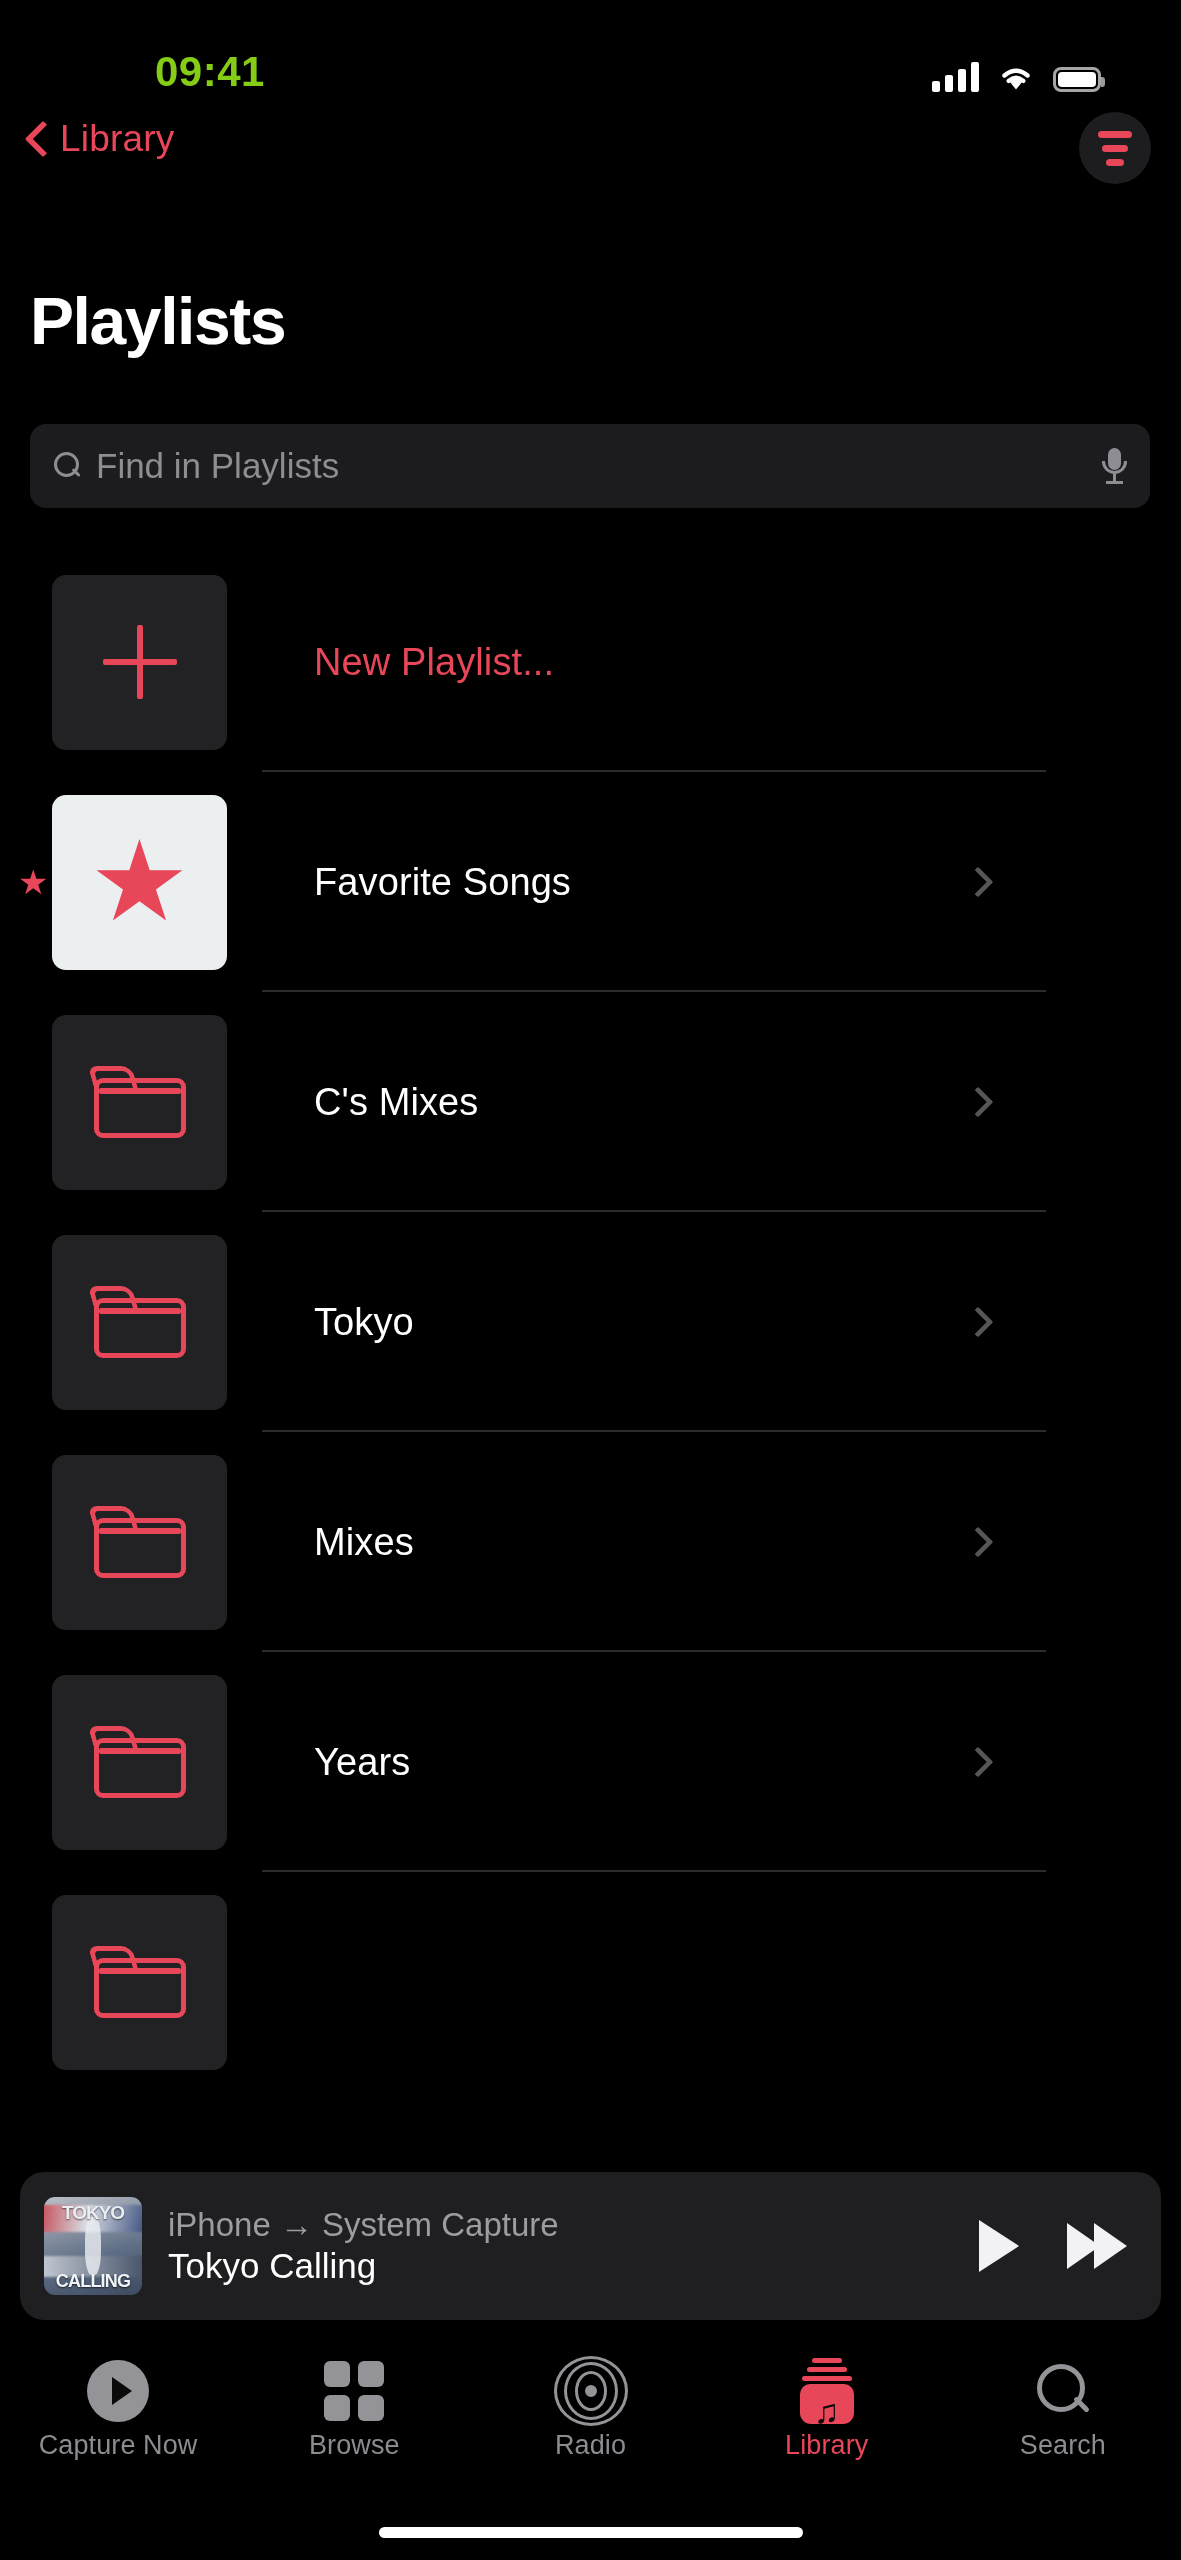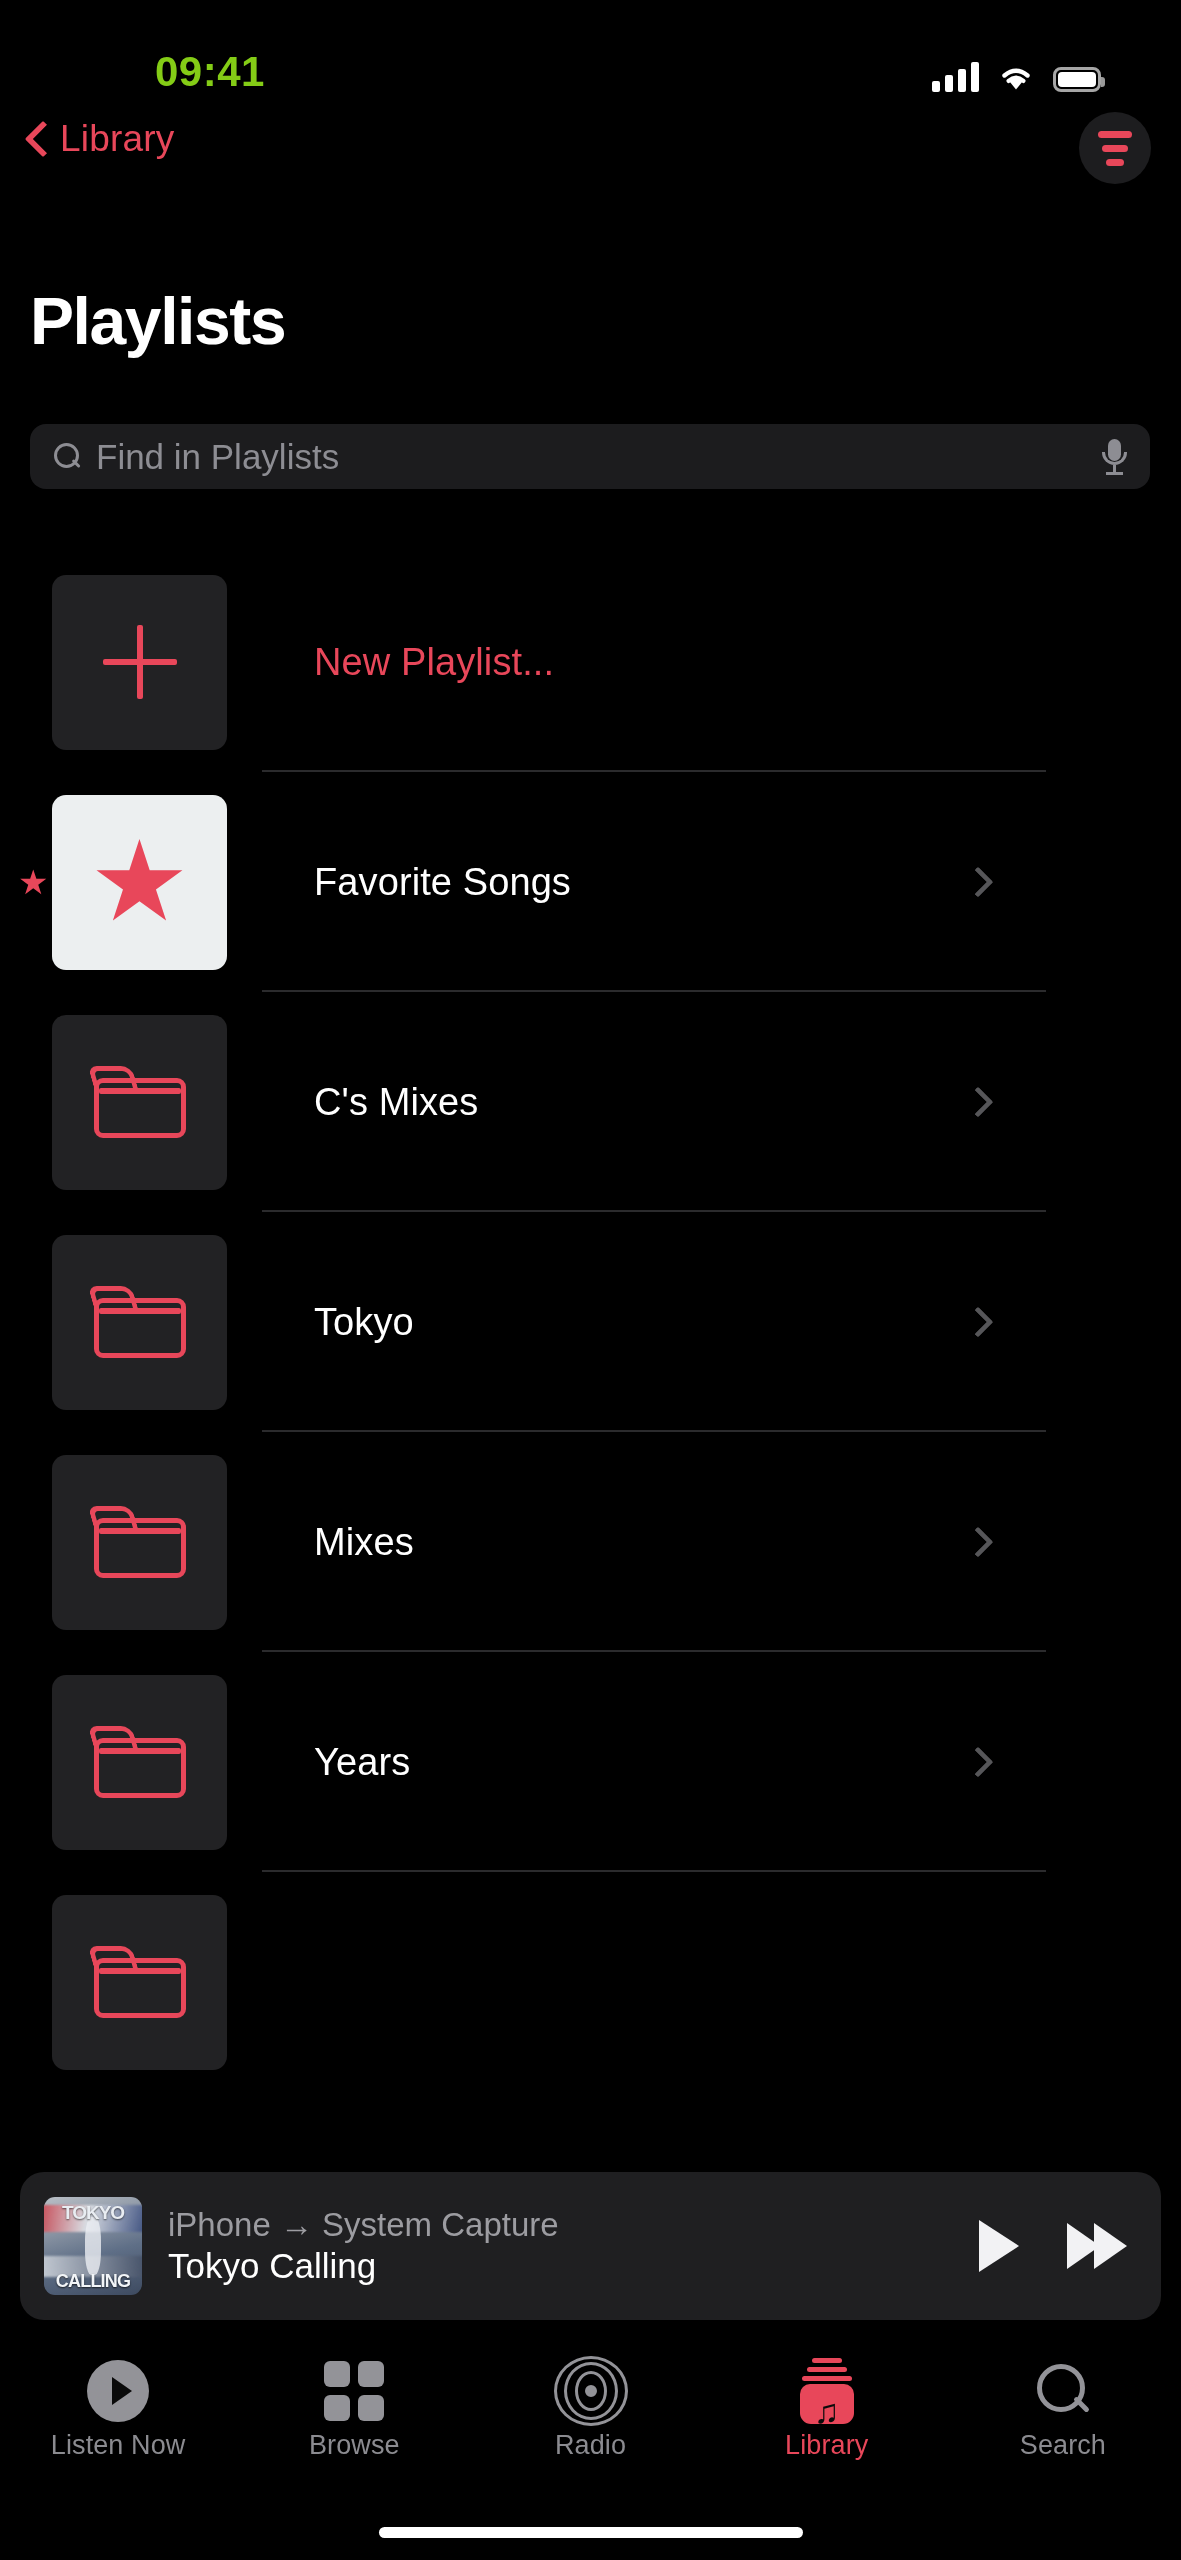--- a/index.html
+++ b/index.html
@@ -76,21 +76,21 @@
   
   #page-title {
     position:absolute; left:30px; top:288px;
     font-size:66px; font-weight:bold; color:#fff;
     letter-spacing:-1.4px; line-height:1;
   }
 
   
   #search-field {
     position:absolute; left:30px; top:424px;
-    width:1120px; height:65px;
+    width:1120px; height:84px;
     background:#1c1c1e; border-radius:16px;
     display:flex; align-items:center; padding:0 22px;
   }
   #search-icon {
     width:30px; height:30px; flex:0 0 auto; position:relative; margin-right:14px;
   }
   #search-icon::before {
     content:""; position:absolute; left:2px; top:1px;
     width:19px; height:19px; border:3.4px solid #8d8d93; border-radius:50%;
   }
@@ -501,21 +501,21 @@
 
   <div id="tab-bar">
 
     <div class="tab">
       <span class="ic">
         <span class="ic-listen">
           <span class="circ"></span>
             <span class="ptri"></span>
         </span>
       </span>
-      <span class="lbl">Listen Now</span>
+      <span class="lbl">Capture Now</span>
     </div>
 
     <div class="tab">
       <span class="ic">
         <span class="ic-browse">
           <i></i>
             <i></i>
             <i></i>
             <i></i>
         </span>

